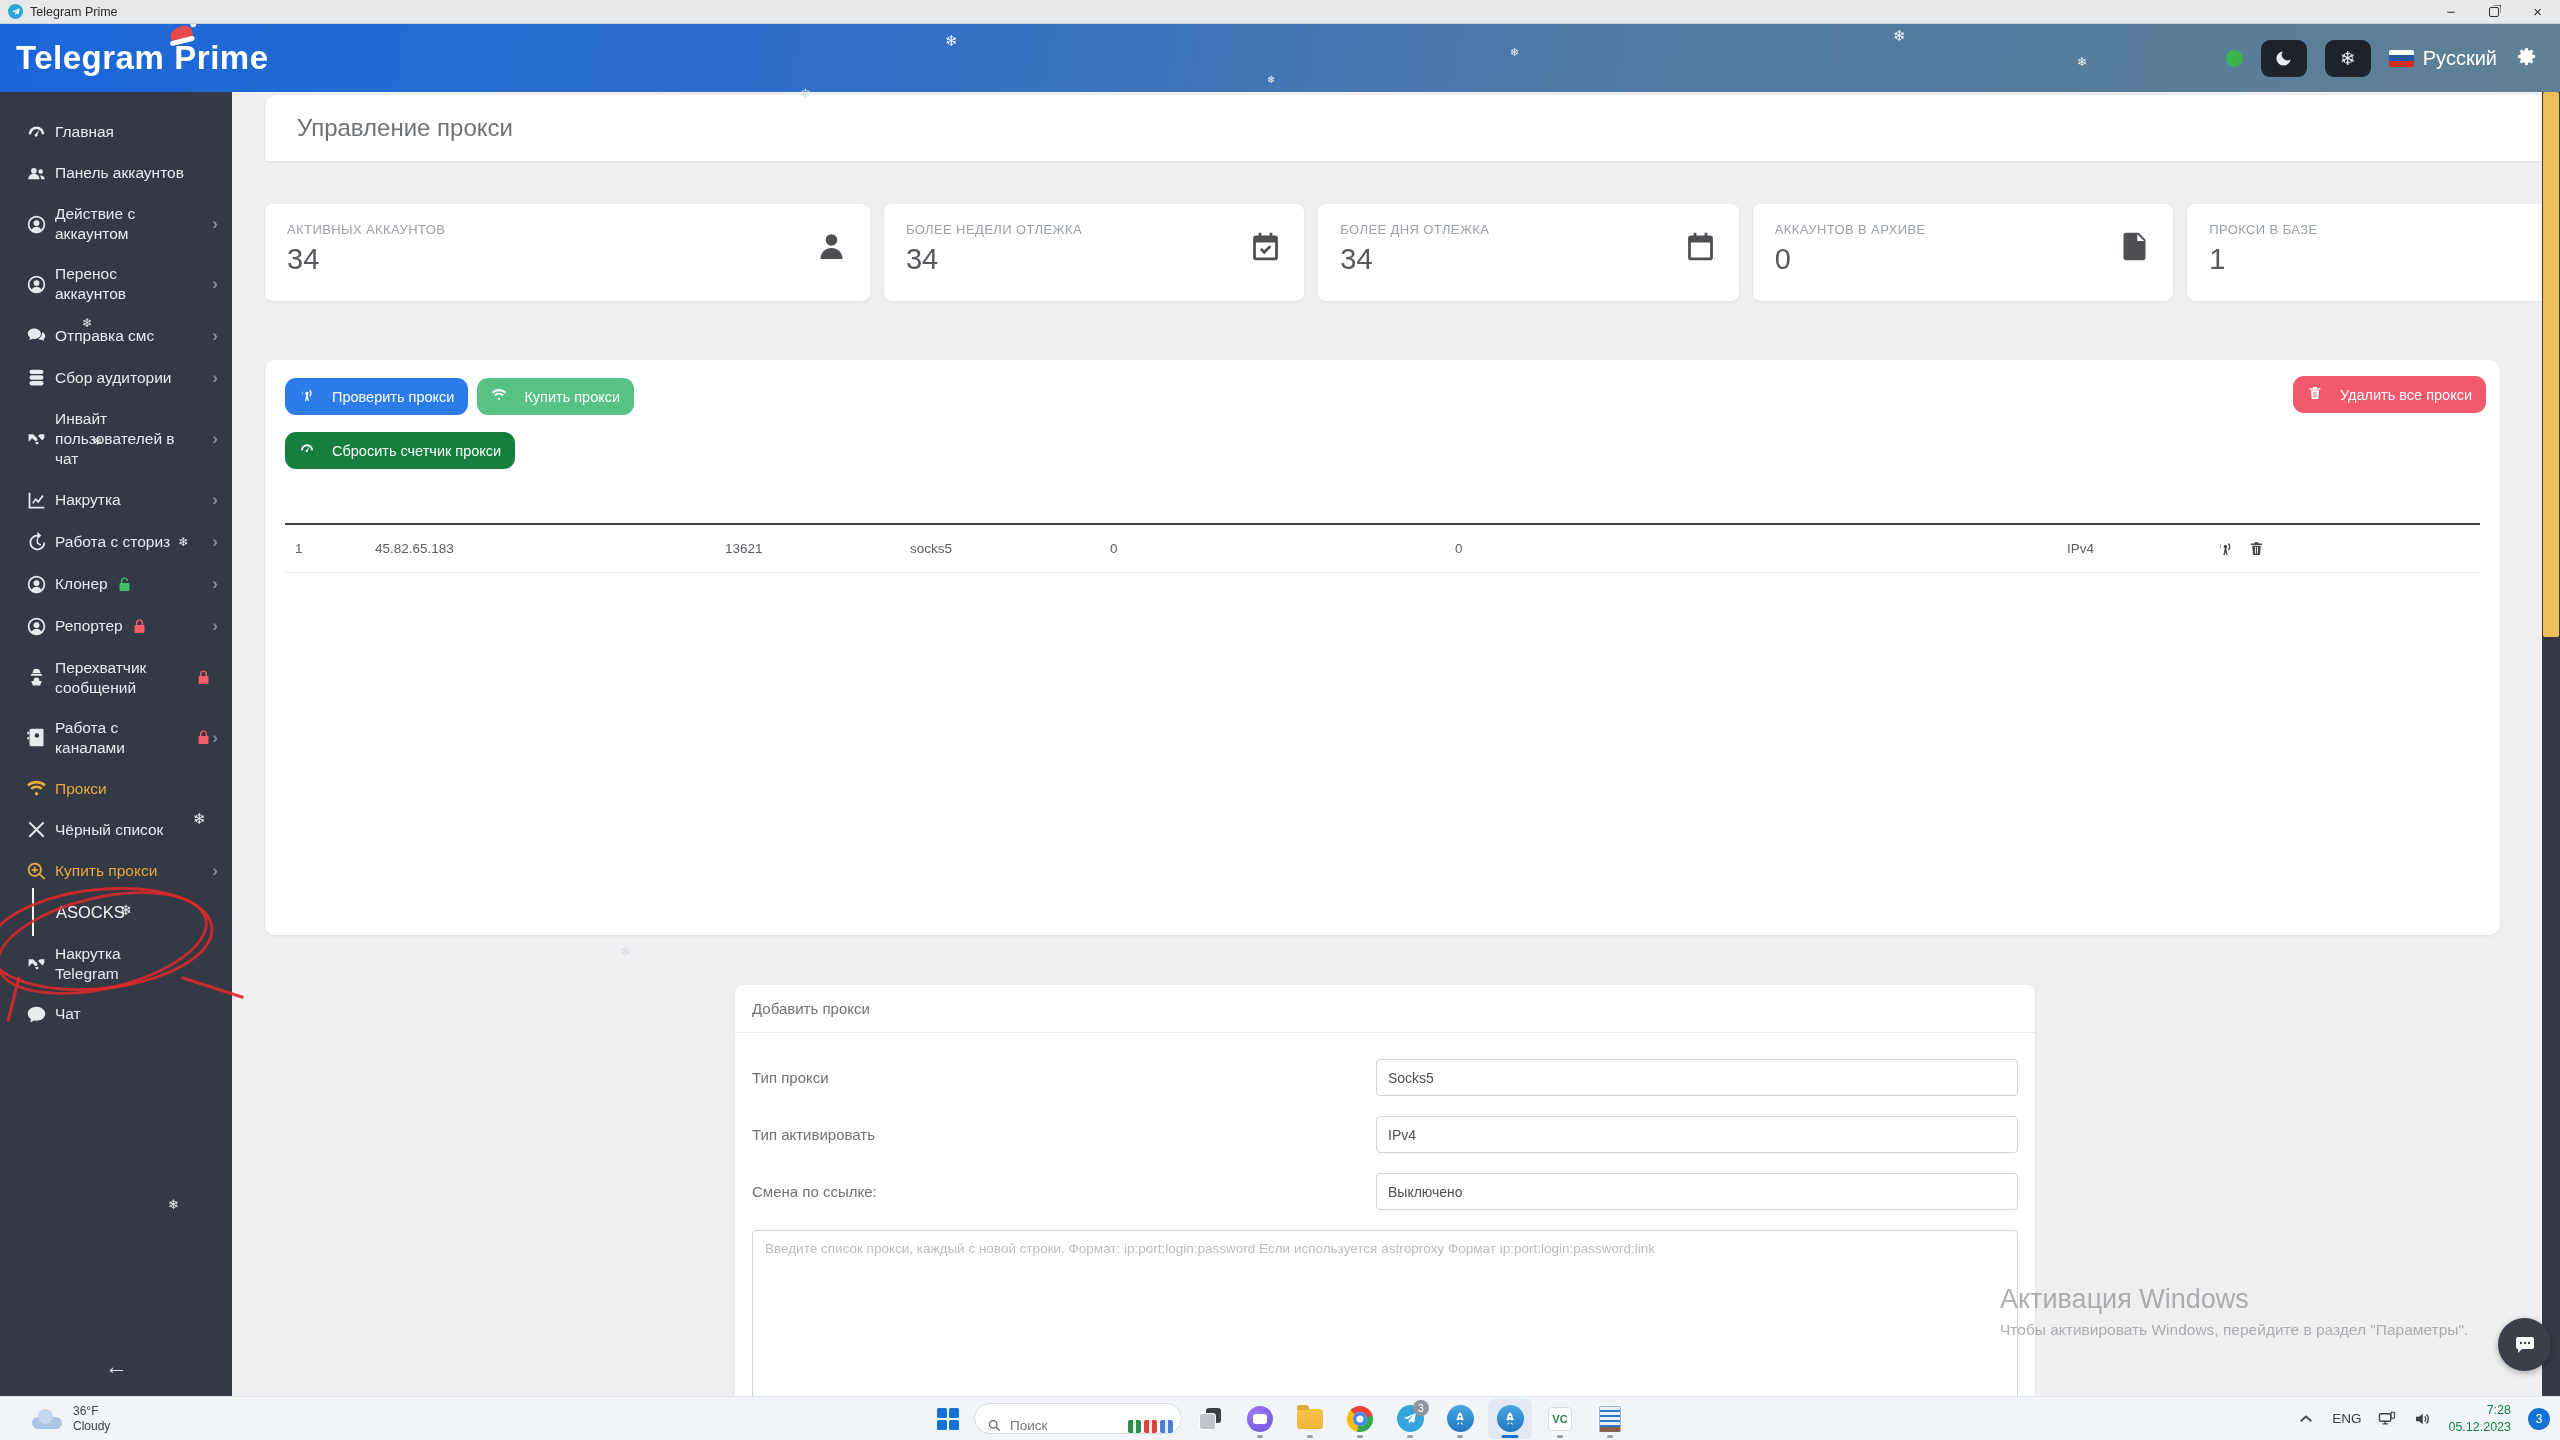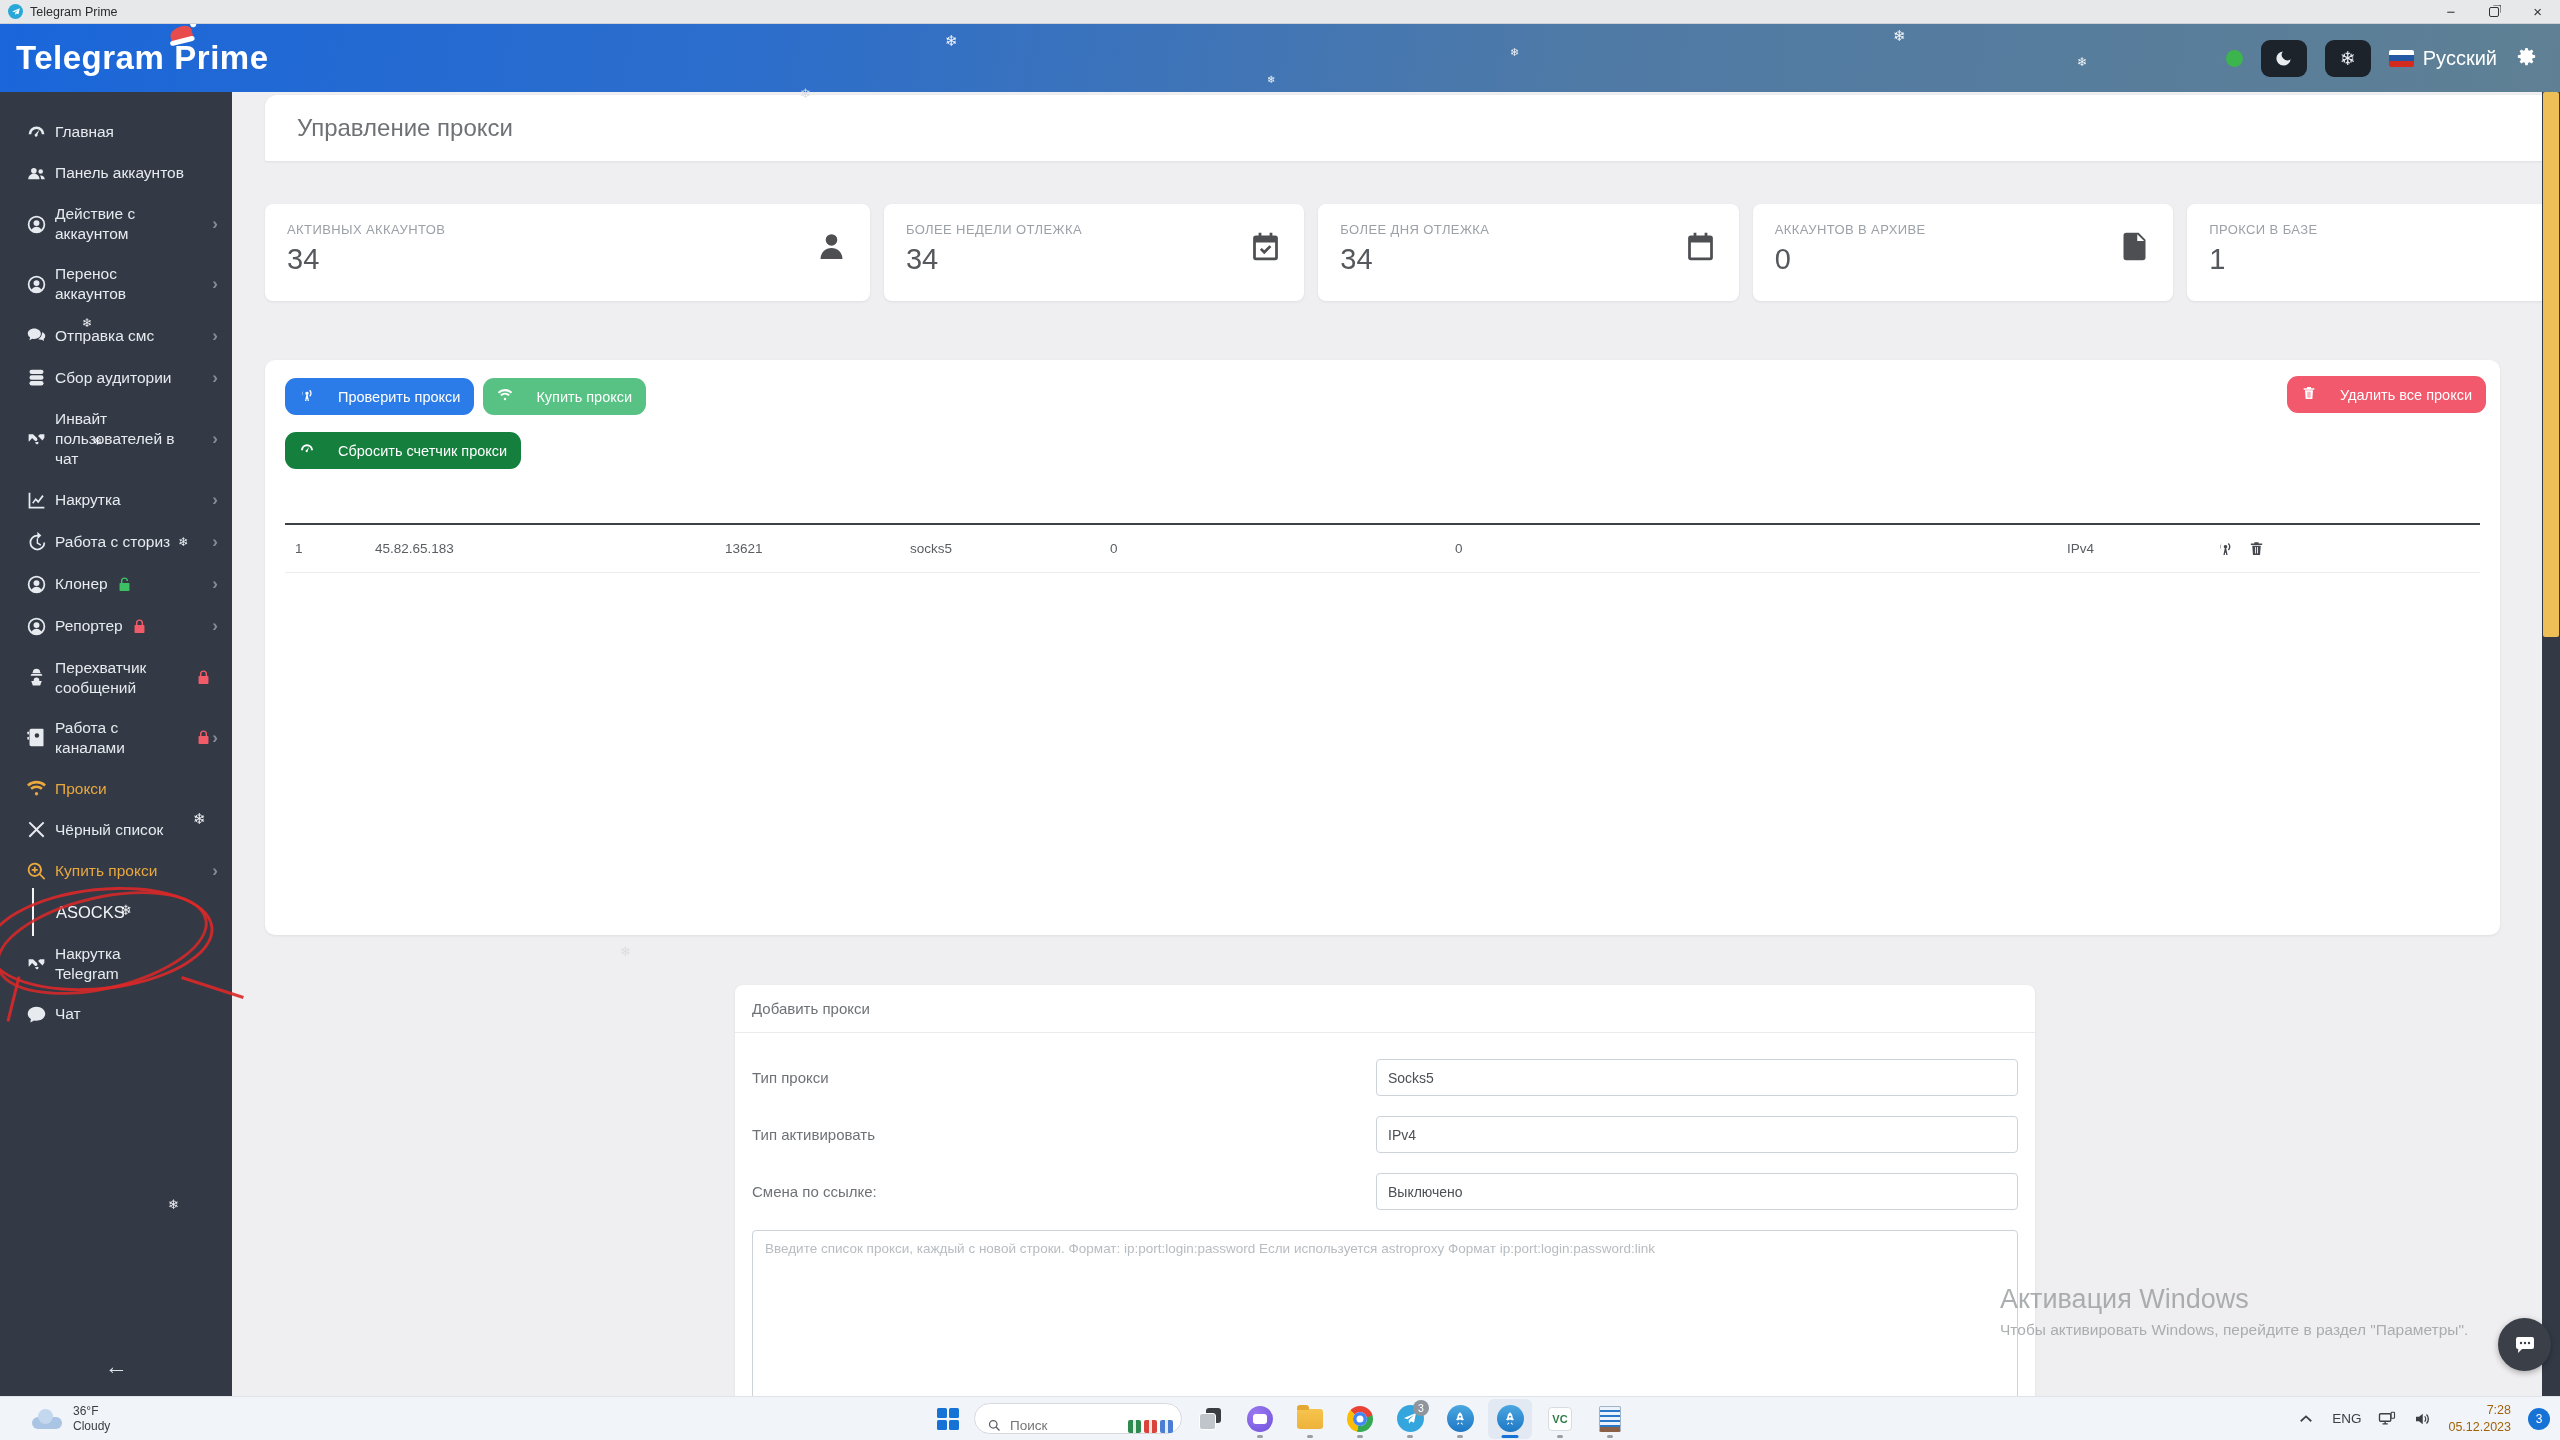--- a/index.html
+++ b/index.html
@@ -60,21 +60,21 @@
 
   .cards { position:absolute; left:33px; top:112px; width:2527px; display:flex; gap:14px; }
   .card { background:#fff; border-radius:8px; box-shadow:0 1px 3px rgba(0,0,0,.07); height:97px; flex:1 1 0; padding:16px 22px; display:flex; justify-content:space-between; }
   .card.wide { flex:1.49 1 0; }
   .card-label { font-size:13px; color:#9ba1a7; letter-spacing:.4px; margin-top:2px; }
   .card-value { font-size:29px; color:#55585c; margin-top:6px; }
   .card-ico { color:#4d4f52; margin-top:10px; } .card-ico svg { width:33px; height:33px; }
 
   .table-panel { left:33px; top:268px; width:2235px; height:575px; border-radius:10px; padding:18px 20px; }
   .btnrow { display:flex; gap:9px; }
-  .btn { border:none; border-radius:11px; color:#fff; font-size:14.5px; font-family:inherit; height:37px; padding:0 14px; display:inline-flex; align-items:center; gap:23px; cursor:pointer; }
+  .btn { border:none; border-radius:11px; color:#fff; font-size:14.5px; font-family:inherit; height:37px; padding:0 14px; display:inline-flex; align-items:center; gap:17px; cursor:pointer; }
   .btn svg { width:16px; height:16px; }
   .btn-blue { background:#2b7ce9; }
   .btn-green { background:#57c283; }
   .btn-orange { background:#15803d; margin-top:17px; }
   .btn-red { position:absolute; right:14px; top:16px; background:#f2596d; }
 
   .ptable { margin-top:42px; }
   .thead, .tr { display:grid; grid-template-columns:90px 350px 185px 200px 345px 612px 150px 1fr; align-items:center; }
   .thead { border-bottom:2px solid #3c4146; padding-bottom:12px; }
   .th { font-size:13px; font-weight:bold; color:#33373b; letter-spacing:.3px; }
@@ -150,21 +150,21 @@
   .tb-telegram .tb-ico { background:#35a6dd; }
   .tb-rocket .tb-ico { background:linear-gradient(#4aa7e0,#1f77c4); }
   .tb-telegram svg, .tb-rocket svg { width:16px; height:16px; }
   .tb-vc .tb-ico { width:24px; height:24px; background:#fff; border:1px solid #d8dce0; border-radius:4px; }
   .tb-vc .tb-txt { position:absolute; font-size:11px; font-weight:bold; color:#2e7d46; }
   .tb-notes .tb-ico { width:22px; height:26px; background:repeating-linear-gradient(#eaf2fb 0 3px,#2b78c9 3px 5px); border:1px solid #9fb4c8; border-bottom:5px solid #8a6148; border-radius:2px; }
   .tray { margin-left:auto; display:flex; align-items:center; gap:17px; padding-right:10px; }
   .tray .tico { color:#3c4044; display:flex; cursor:pointer; }
   .tray .tico svg { width:18px; height:18px; }
   .tray-lang { font-size:13.5px; color:#3c4044; cursor:pointer; }
-  .clock { text-align:right; font-size:12.5px; color:#a16207; line-height:1.3; cursor:pointer; }
+  .clock { text-align:right; font-size:12.5px; color:#15803d; line-height:1.3; cursor:pointer; }
   .tray-badge { width:22px; height:22px; border-radius:50%; background:#1673d5; color:#fff; font-size:12px; display:flex; align-items:center; justify-content:center; cursor:pointer; }
 </style>
 </head>
 <body>
 
 <div class="screen" data-name="desktop">
 
   <div class="titlebar" data-name="window-titlebar">
     <span class="app-ico" data-name="app-window-icon">
         <svg viewBox="0 0 24 24" fill="currentColor">

